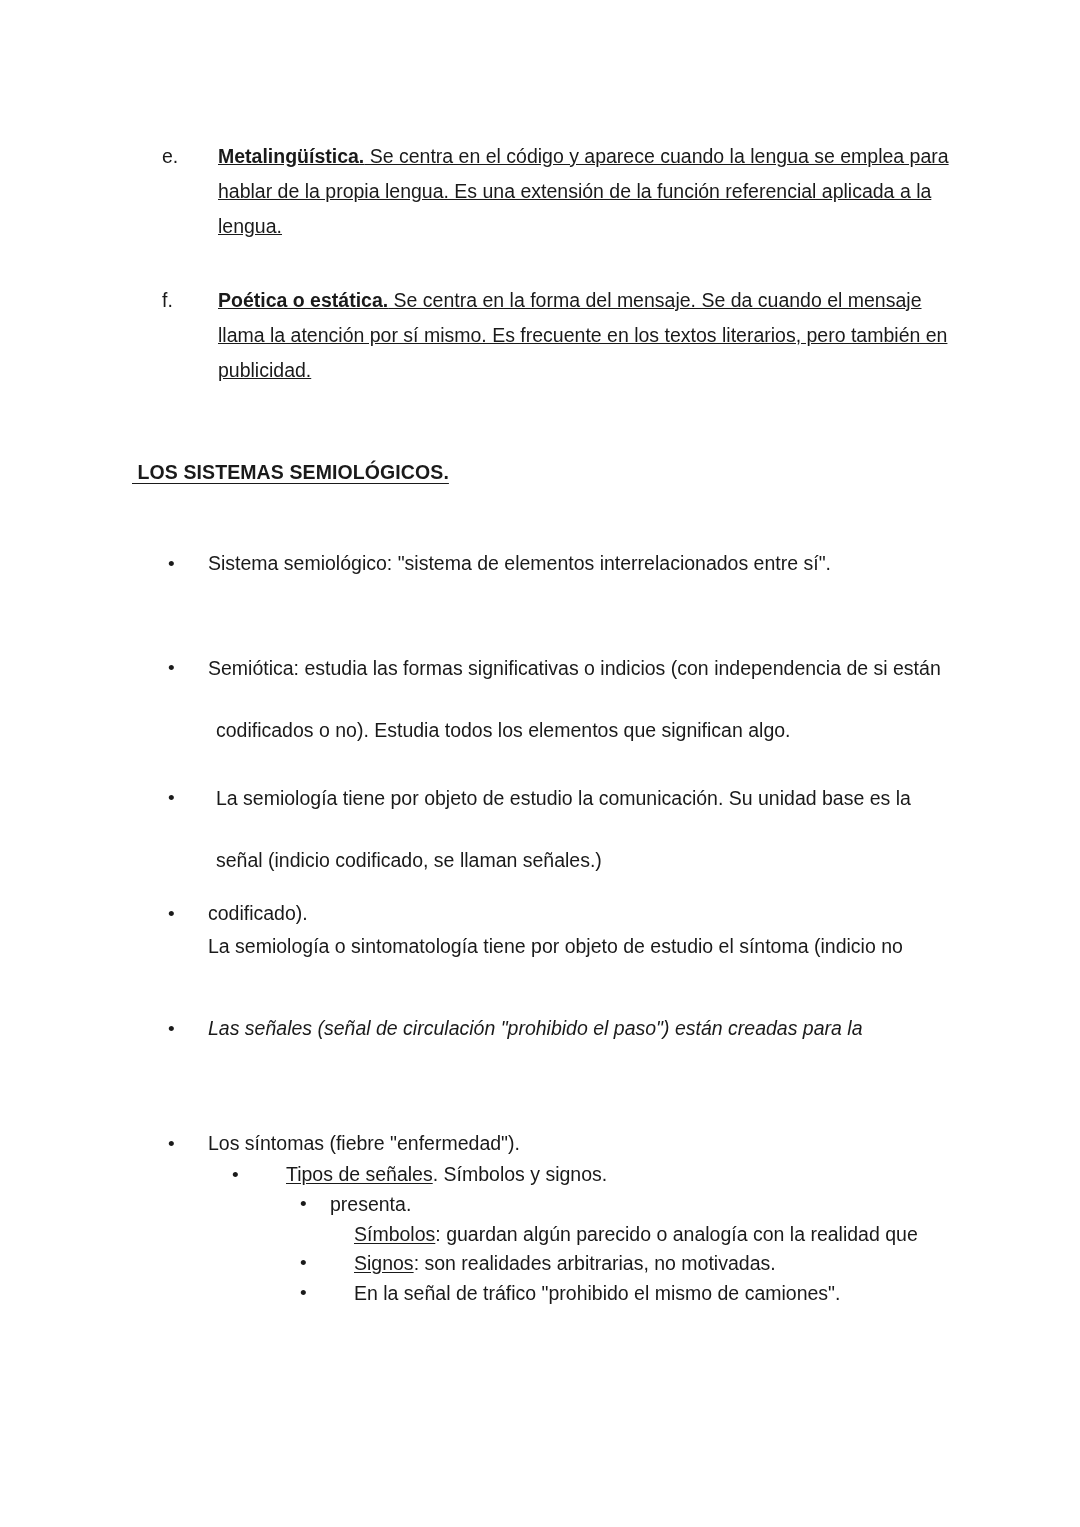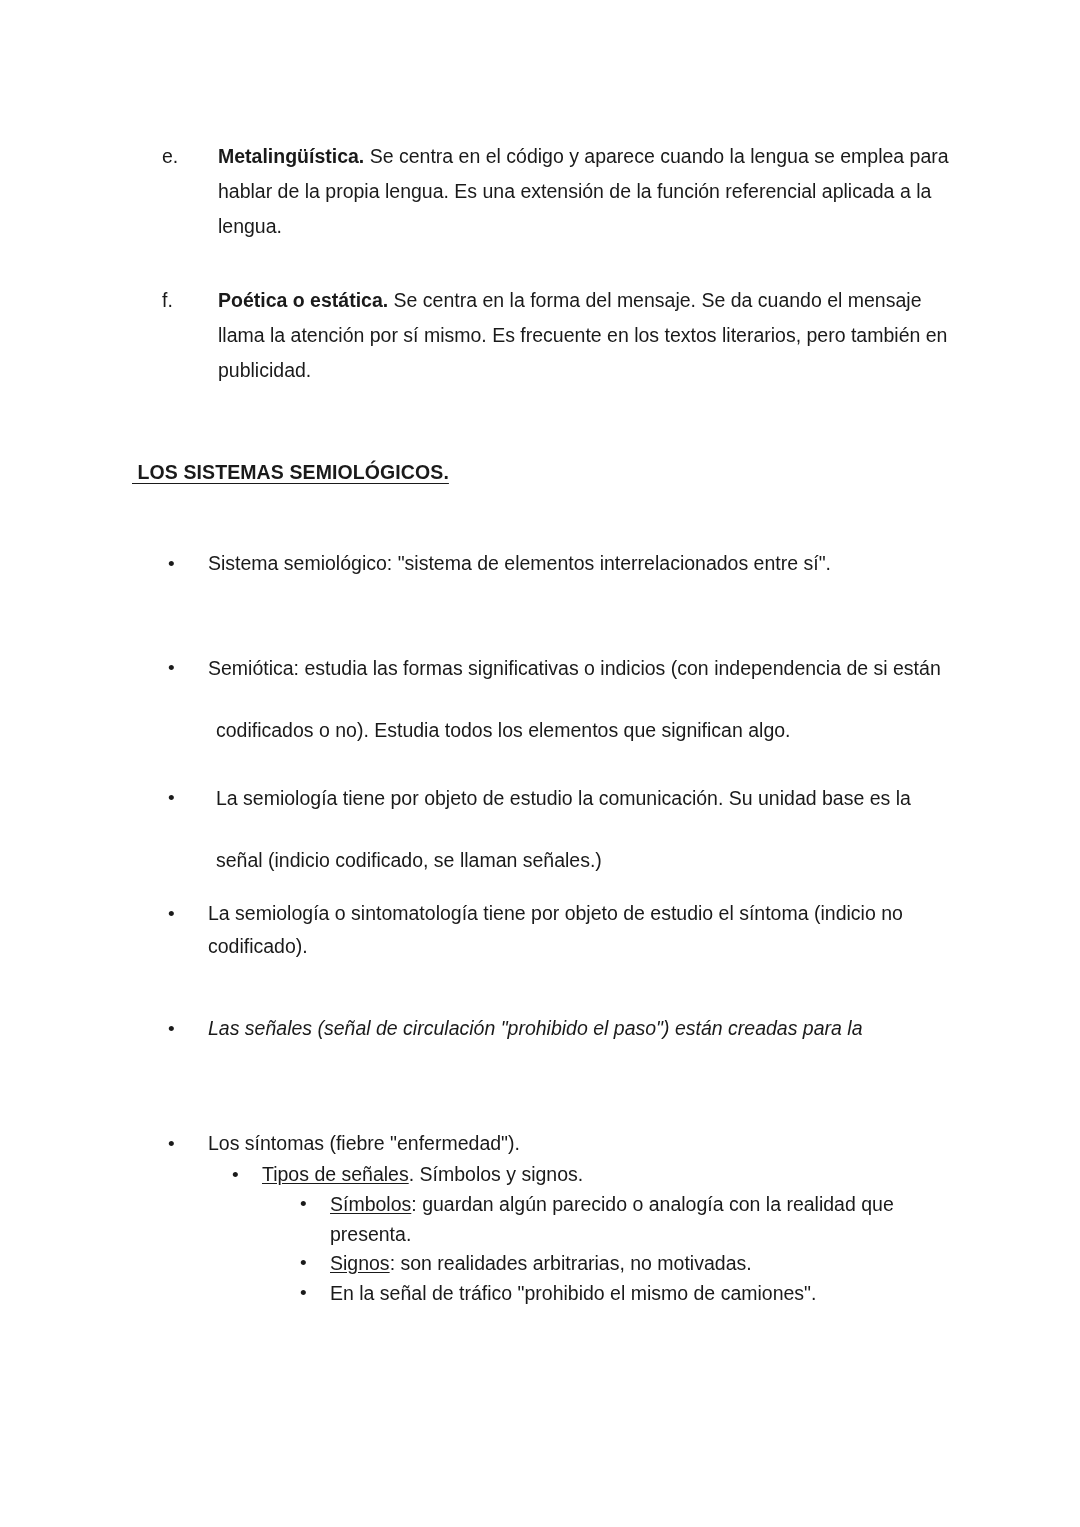--- a/index.html
+++ b/index.html
@@ -33,20 +33,21 @@
   .alpha-marker {
     position: absolute;
     left: 0;
     top: 0;
     width: 34px;
     text-align: left;
   }
   .alpha-body {
     margin-left: 56px;
     display: block;
+    text-decoration: underline;
   }
   .alpha-item .lead {
     font-weight: bold;
   }
 
   
   .section-heading {
     position: absolute;
     font-size: 19.5px;
     font-weight: bold;
@@ -89,21 +90,21 @@
   .b2 .txt { display: block; margin-left: 30px; }
 
   
   .b3 {
     position: absolute;
     font-size: 19.5px;
     line-height: 30px;
   }
   .b3 .txt { display: block; margin-left: 30px; }
 
-  .u { text-decoration: underline; text-underline-offset: 2px; }
+  .u { text-decoration: underline; text-underline-offset: 2px; margin-left: 24px; }
 </style>
 </head>
 <body>
 
 <div class="page">
 
   <div class="alpha-item" style="left:162px; top:139px; width:790px;">
     <span class="alpha-marker">e.</span>
     <span class="alpha-body"><span class="lead">Metalingüística.</span><span> Se centra en el código y aparece cuando la lengua se emplea para hablar de la propia lengua. Es una extensión de la función referencial aplicada a la lengua.</span></span>
   </div>
@@ -132,22 +133,22 @@
     <span class="dot">•</span>
     <span class="txt">
       <span style="display:block;margin-left:8px;">La semiología tiene por objeto de estudio la comunicación. Su unidad base es la</span>
       <span class="cont-indent">señal (indicio codificado, se llaman señales.)</span>
     </span>
   </div>
 
   <div class="b1 tight" style="left:168px; top:897px; width:790px;">
     <span class="dot">•</span>
     <span class="txt">
+      <span style="display:block;">codificado).</span>
       <span style="display:block;">La semiología o sintomatología tiene por objeto de estudio el síntoma (indicio no</span>
-      <span style="display:block;">codificado).</span>
     </span>
   </div>
 
   <div class="b1 tight" style="left:168px; top:1012px; width:790px;">
     <span class="dot">•</span>
     <span class="txt">
       <span style="display:block;font-style:italic;">Las señales (señal de circulación "prohibido el paso") están creadas para la</span>
     </span>
   </div>
 
@@ -157,22 +158,22 @@
   </div>
 
   <div class="b2" style="left:232px; top:1159px; width:700px;">
     <span class="dot">•</span>
     <span class="txt"><span class="u">Tipos de señales</span><span>. Símbolos y signos.</span></span>
   </div>
 
   <div class="b3" style="left:300px; top:1189px; width:640px;">
     <span class="dot">•</span>
     <span class="txt">
+      <span style="display:block;">presenta.</span>
       <span style="display:block;"><span class="u">Símbolos</span><span>: guardan algún parecido o analogía con la realidad que</span></span>
-      <span style="display:block;">presenta.</span>
     </span>
   </div>
 
   <div class="b3" style="left:300px; top:1248px; width:640px;">
     <span class="dot">•</span>
     <span class="txt"><span class="u">Signos</span><span>: son realidades arbitrarias, no motivadas.</span></span>
   </div>
 
   <div class="b3" style="left:300px; top:1278px; width:640px;">
     <span class="dot">•</span>

